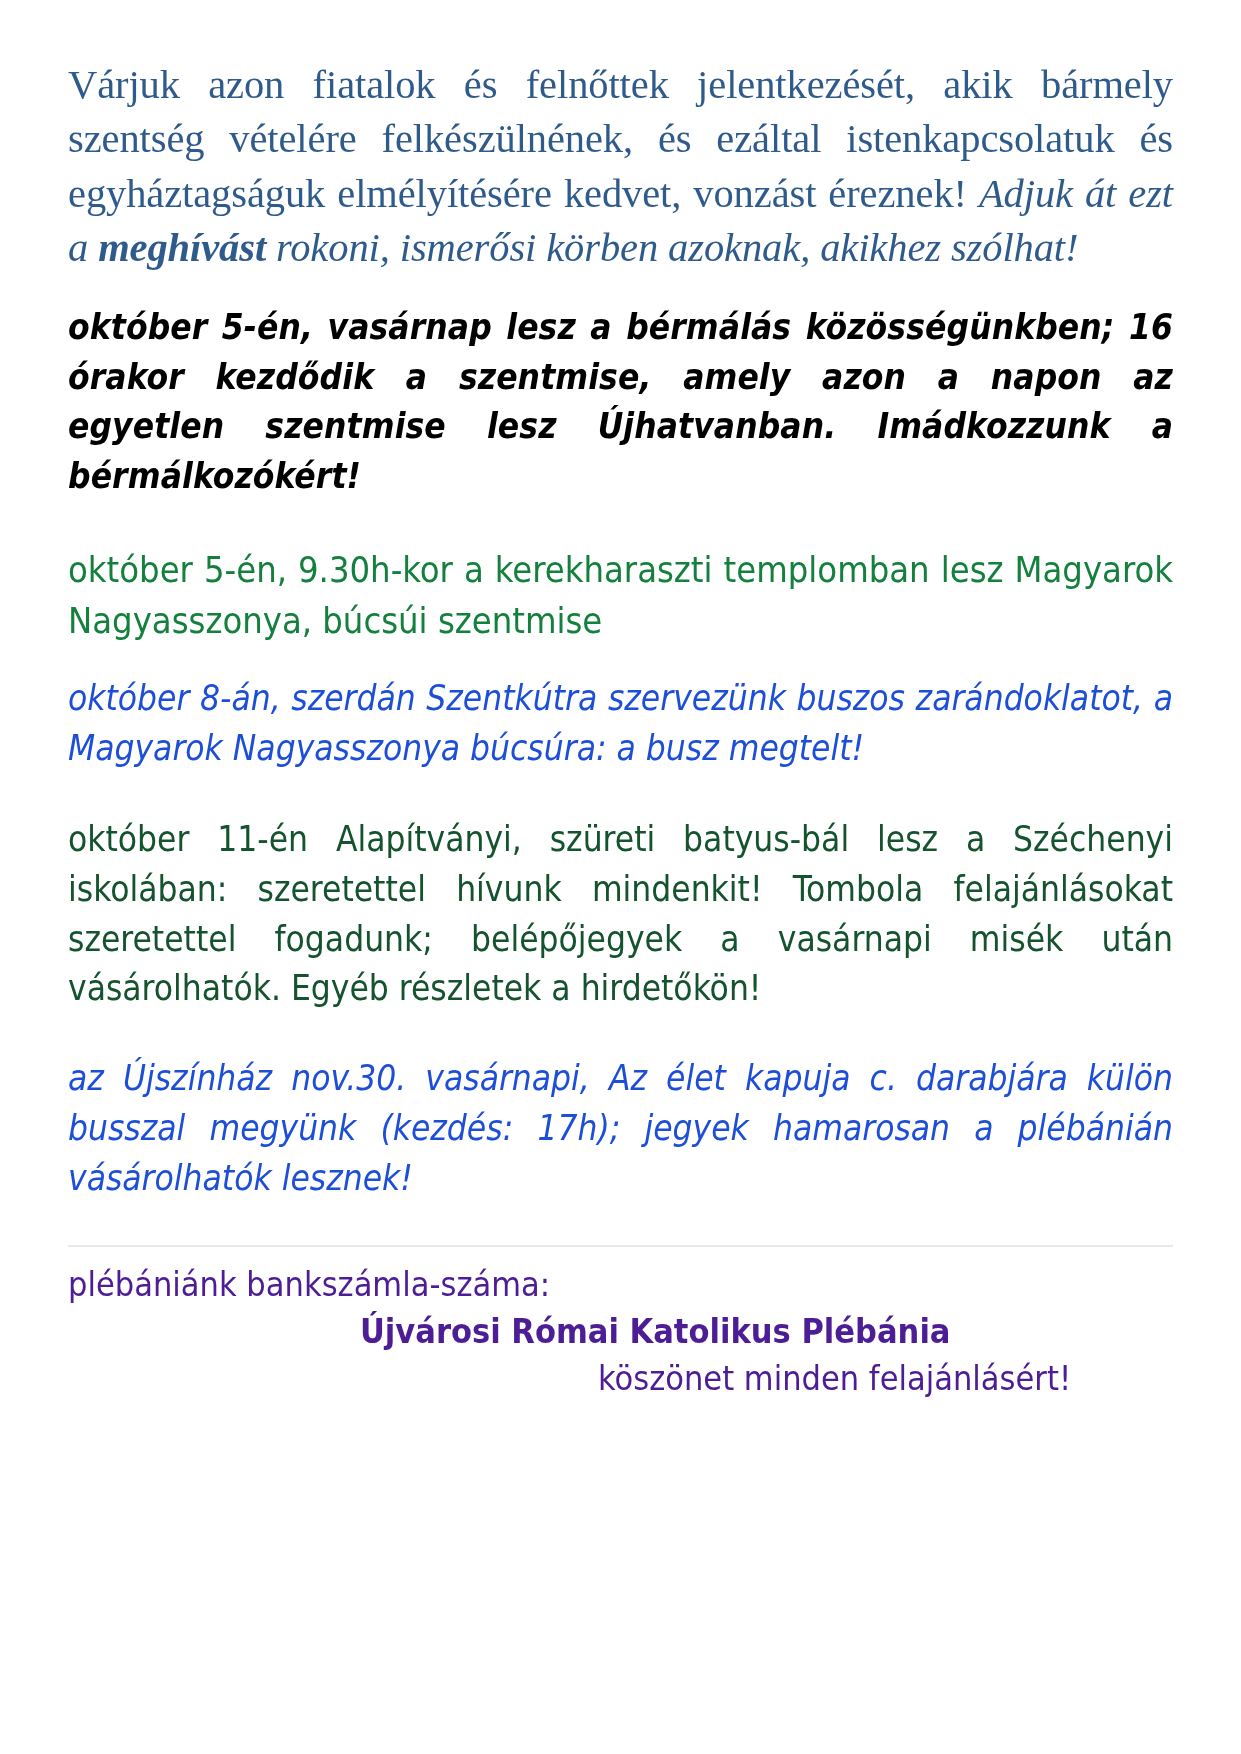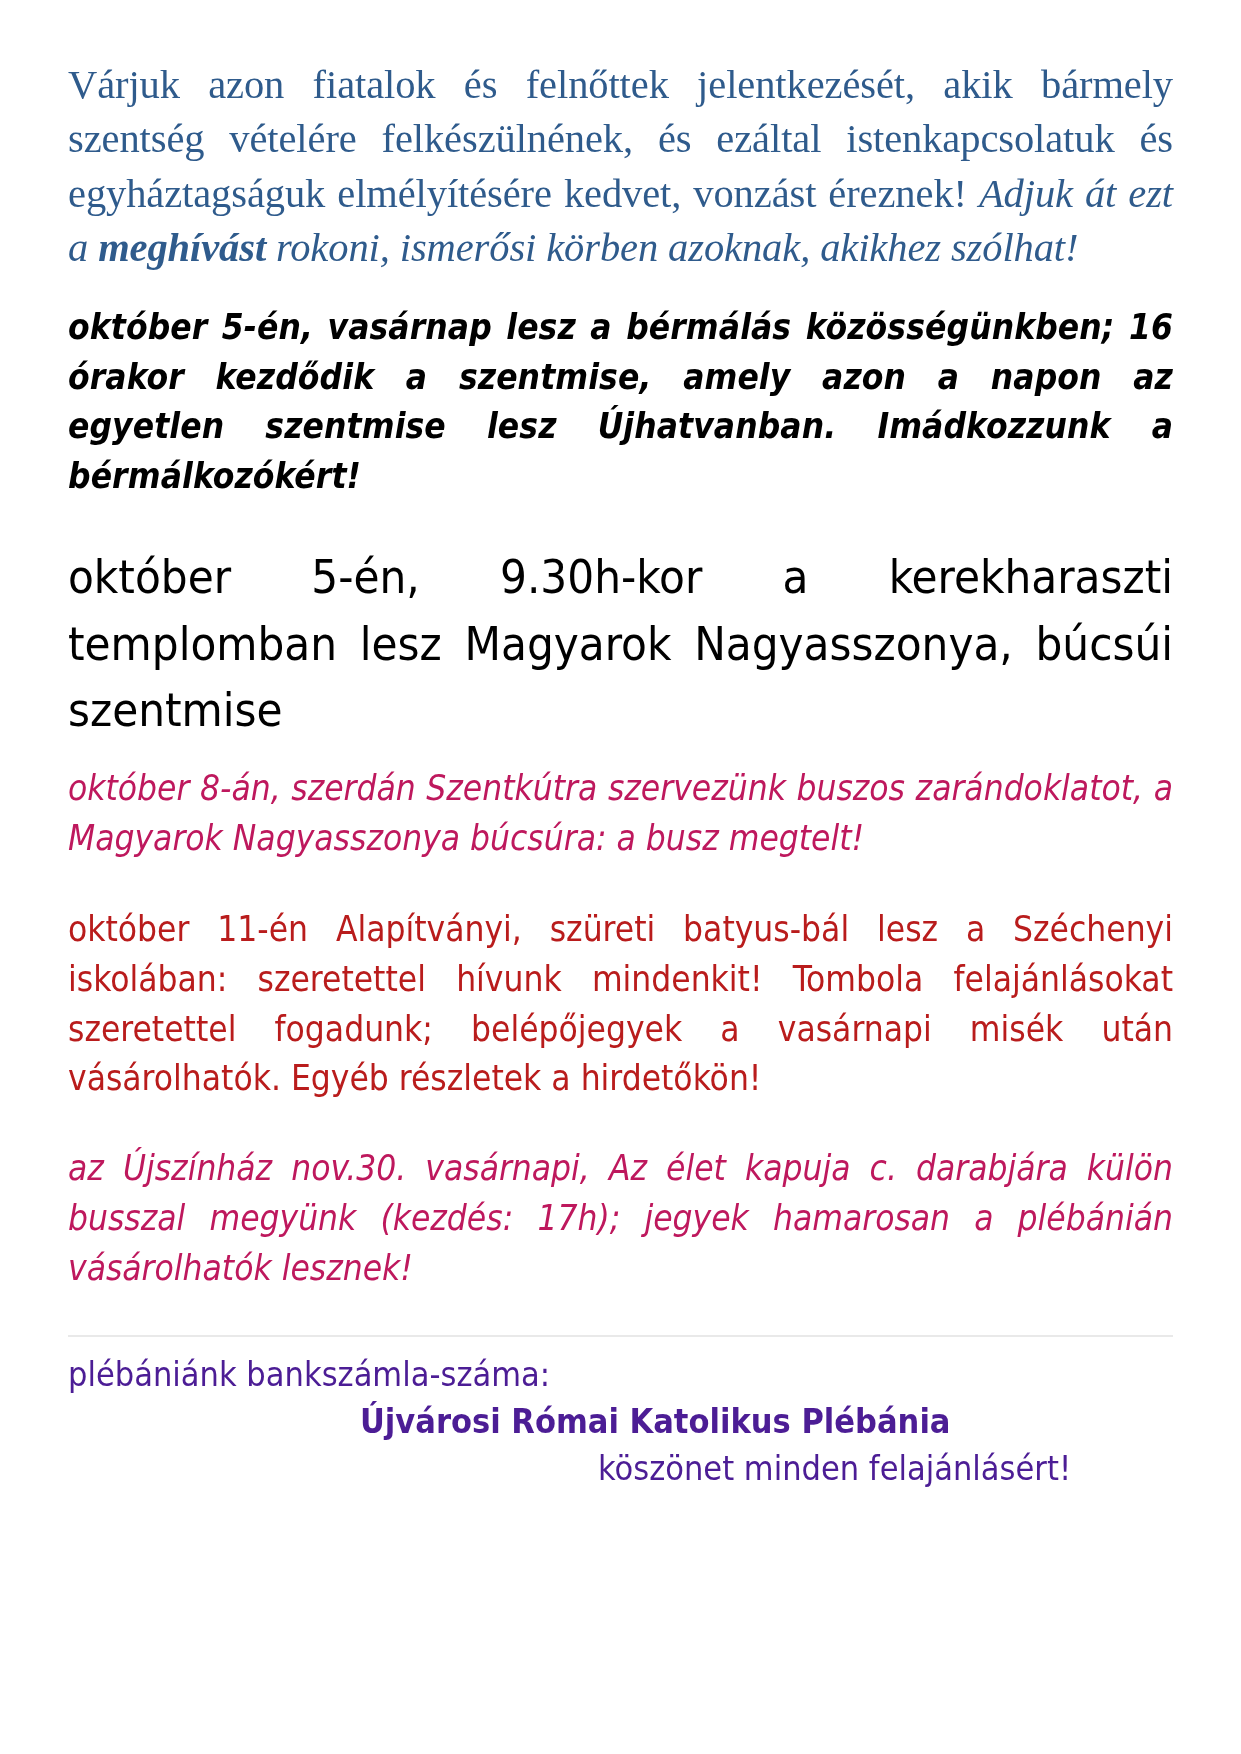--- a/index.html
+++ b/index.html
@@ -53,40 +53,40 @@
     line-height: 1.42;
     color: #000000;
     font-weight: bold;
     font-style: italic;
     margin-bottom: 42px;
     letter-spacing: 0.1px;
   }
 
   
   .p-blue {
-    font-size: 47px;
+    font-size: 36px;
     line-height: 1.42;
-    color: #000000;
-    margin-bottom: 20px;
+    color: #15803d;
+    margin-bottom: 28px;
   }
 
   
   .p-ital {
     font-size: 35px;
     line-height: 1.42;
-    color: #be185d;
+    color: #1d4ed8;
     font-style: italic;
     margin-bottom: 42px;
   }
 
   
   .p-plain {
     font-size: 35px;
     line-height: 1.42;
-    color: #b91c1c;
+    color: #14532d;
     margin-bottom: 40px;
   }
 
   .divider {
     border: 0;
     border-top: 2px solid #e9e9e9;
     margin: 0 0 14px 0;
     width: 100%;
   }
 

